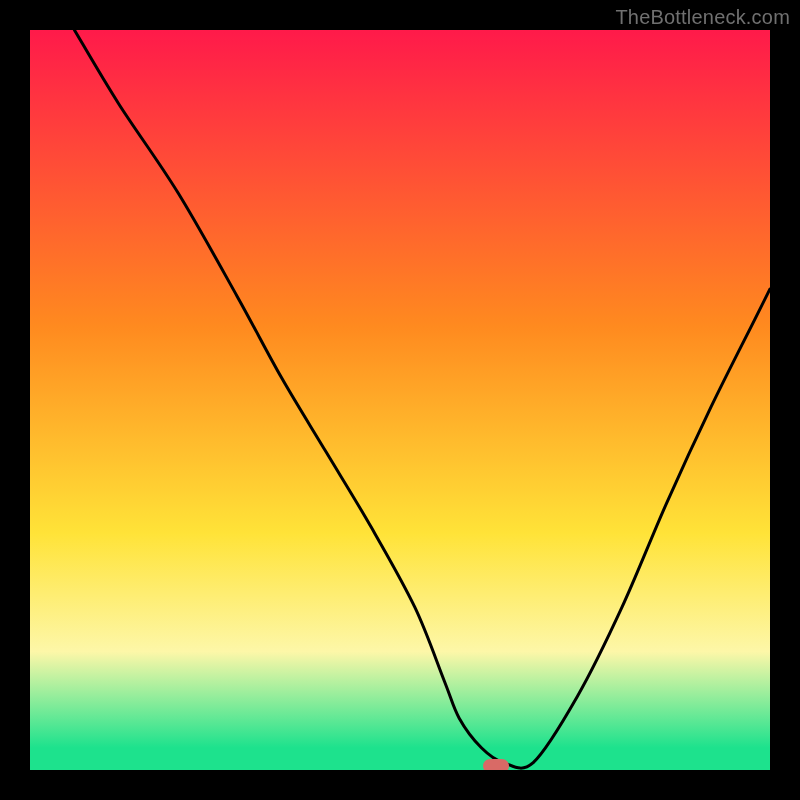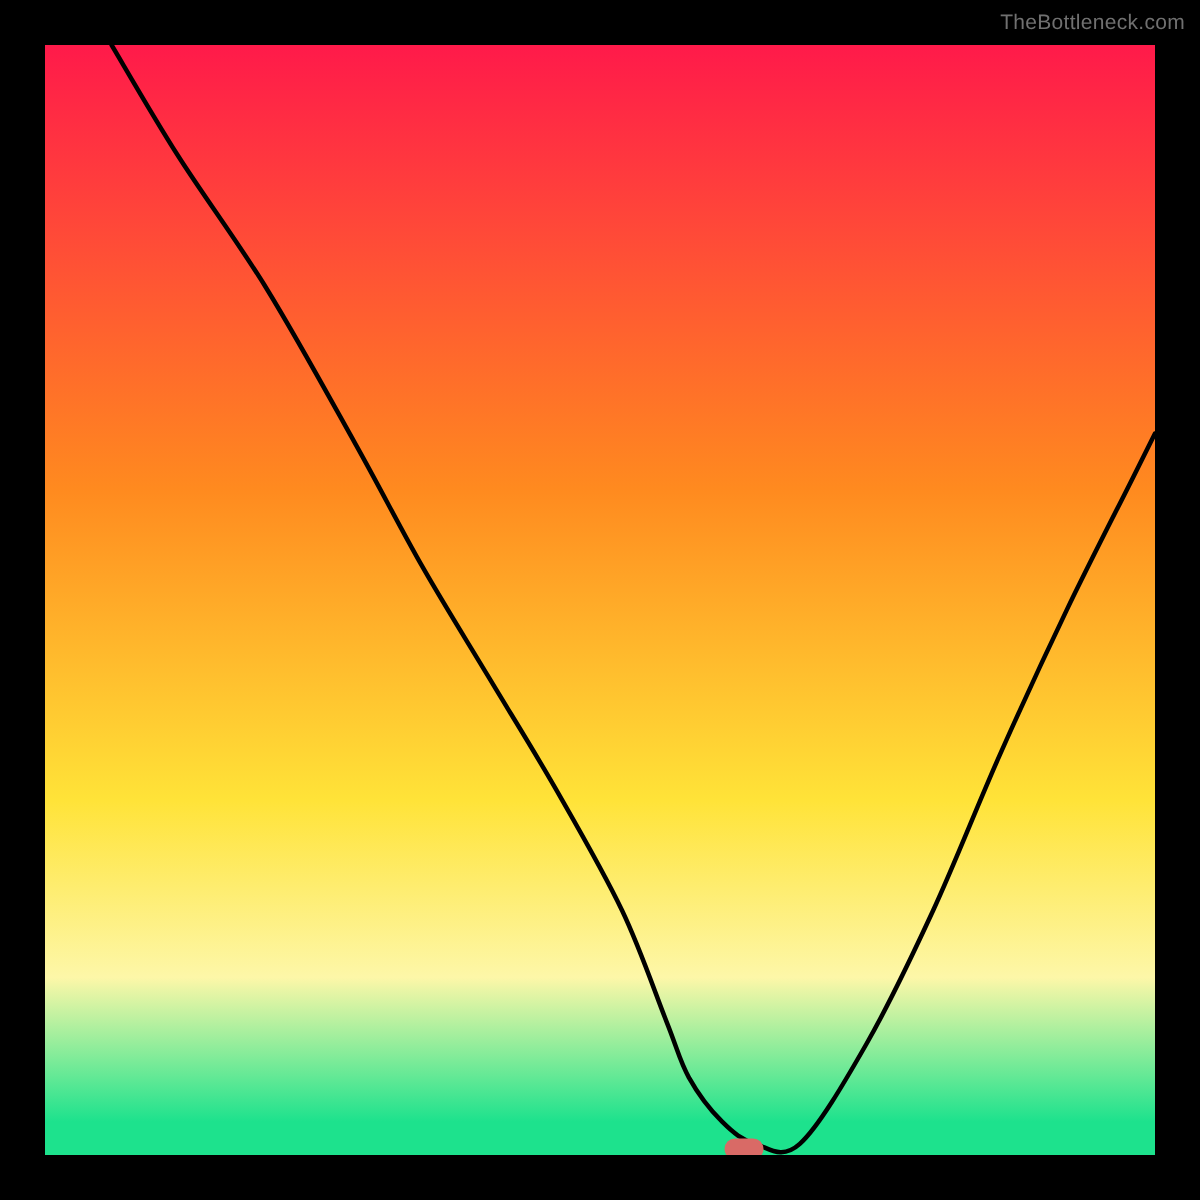--- a/index.html
+++ b/index.html
@@ -31,21 +31,21 @@
   left: 0;
   top: 0;
   width: 100%;
   height: 100%;
 }
 .watermark {
   position: absolute;
   top: 6px;
   right: 10px;
   color: #707070;
-  font-size: 14px;
+  font-size: 20px;
   font-weight: 500;
   letter-spacing: 0.2px;
 }
 .marker {
   position: absolute;
   width: 26px;
   height: 14px;
   border-radius: 7px;
   background: #d96a66;
   transform: translate(-50%, -50%);

